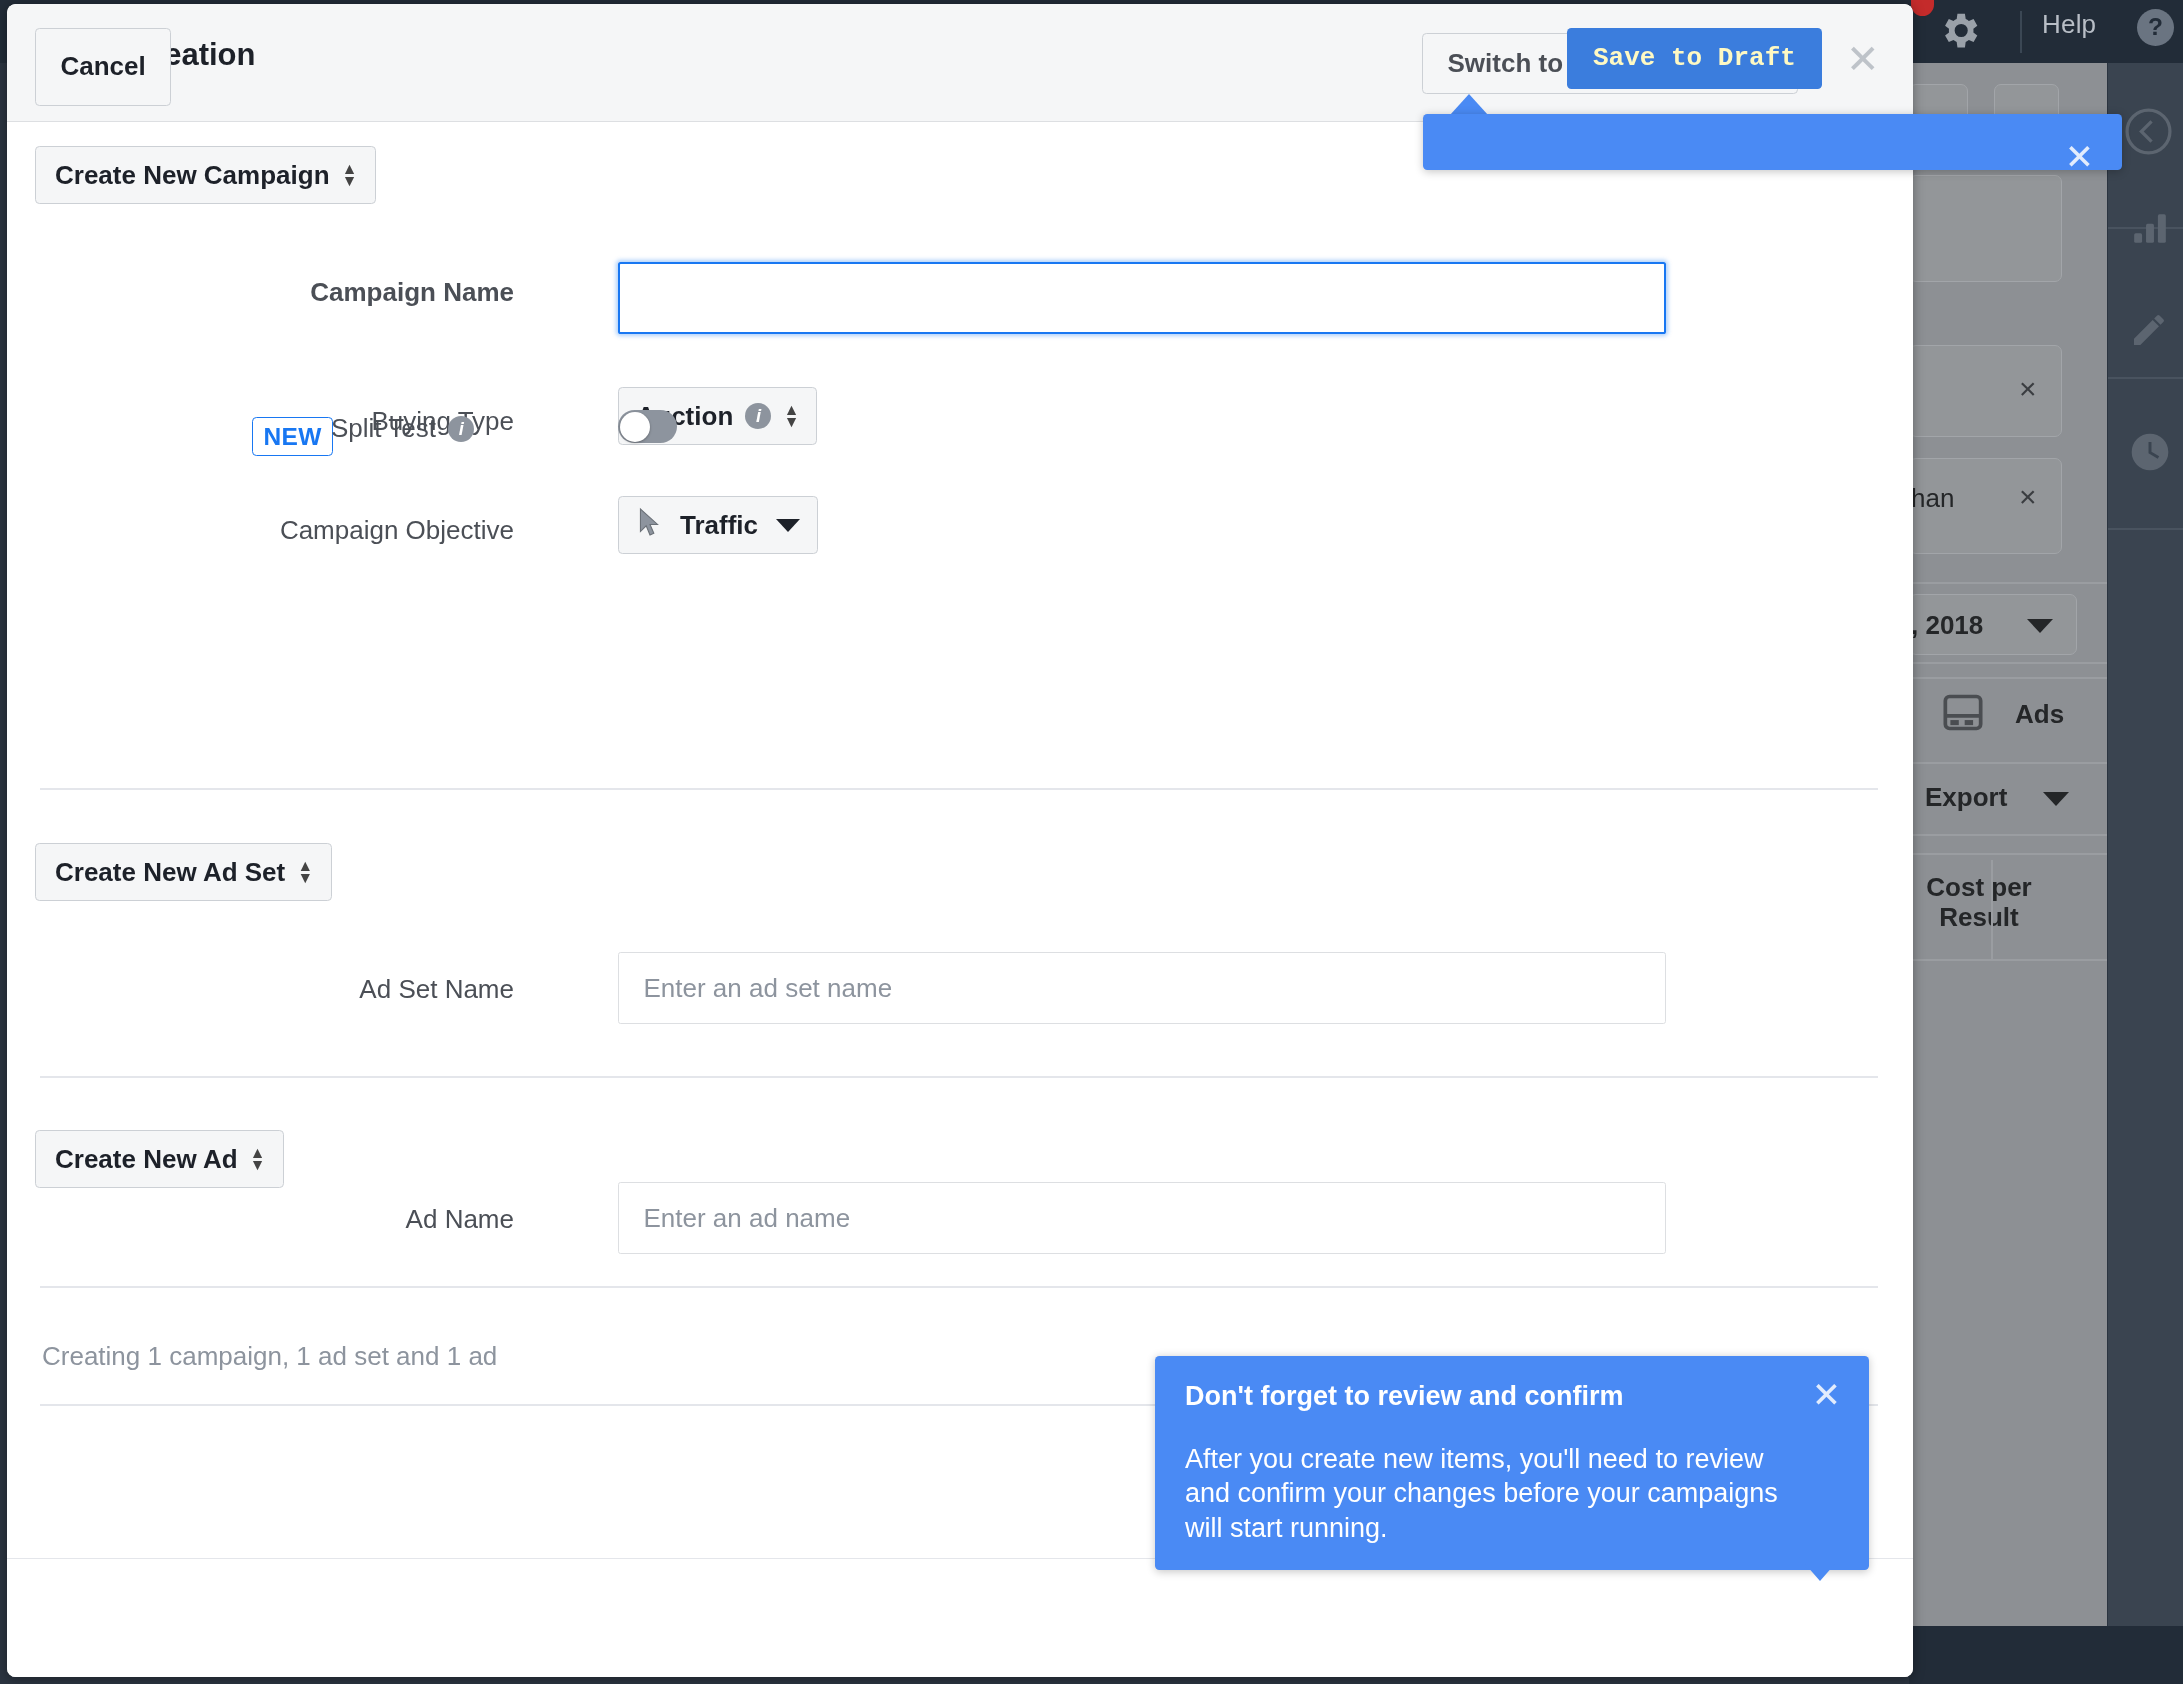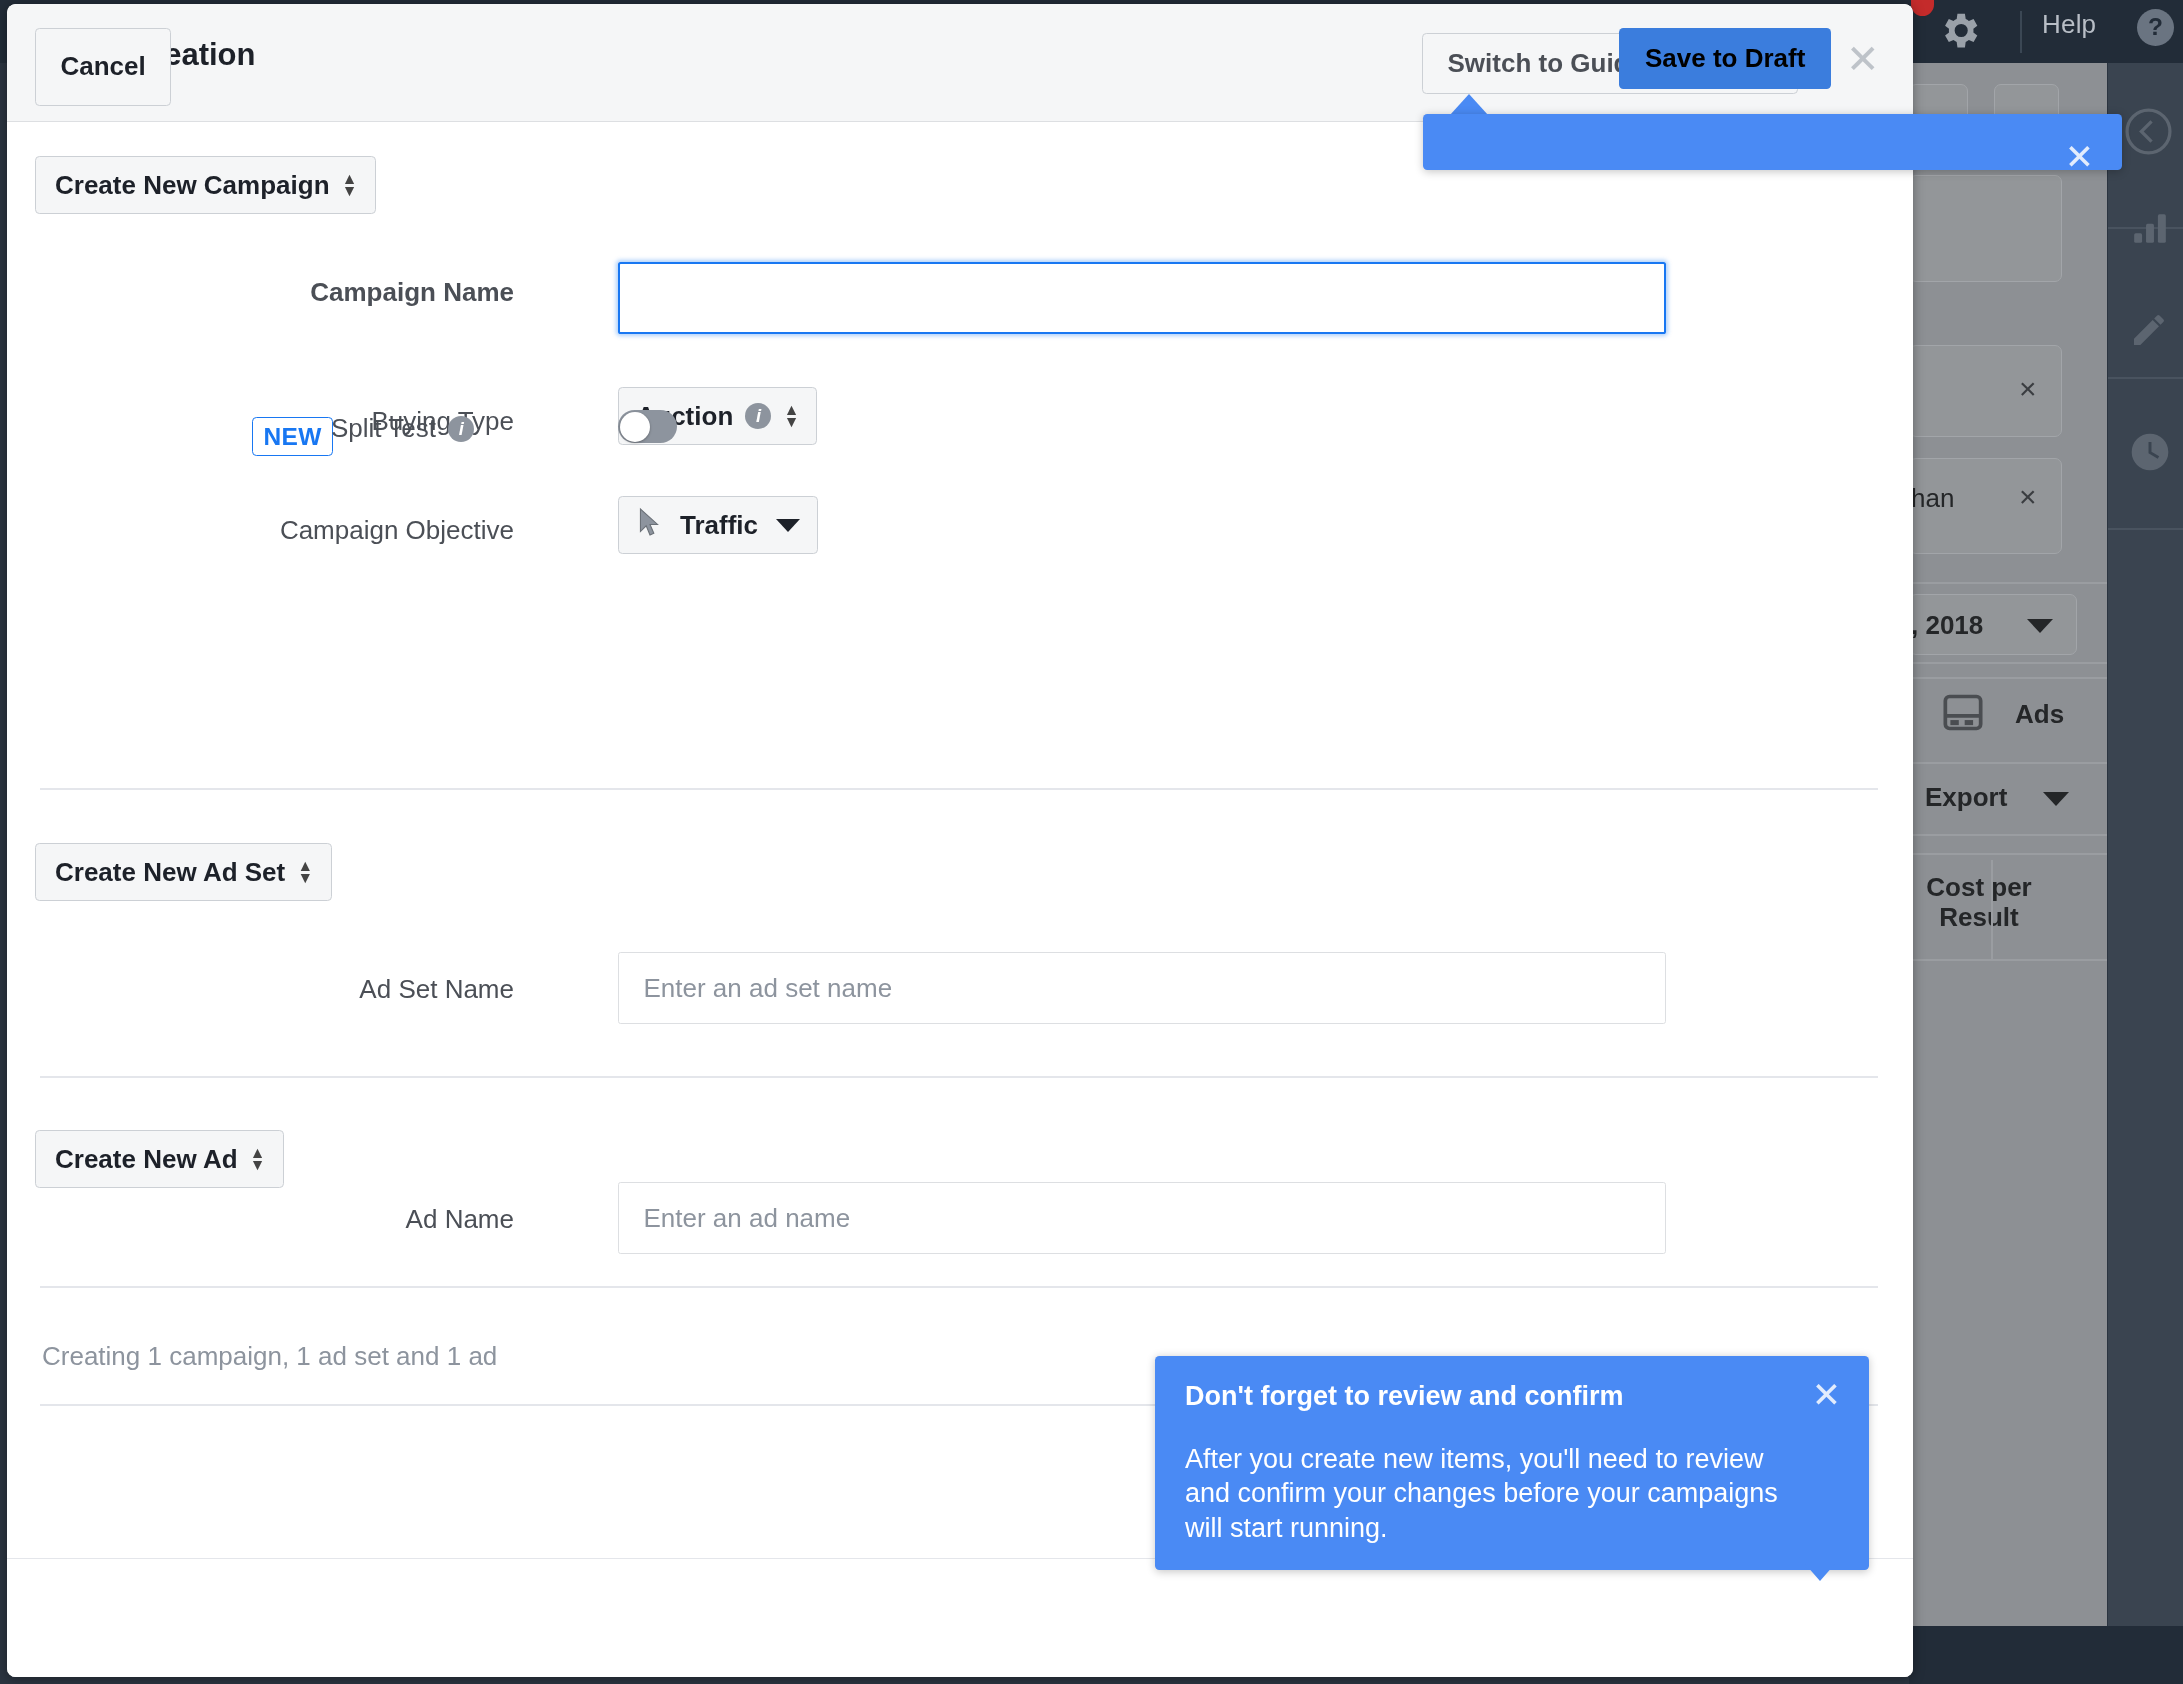--- a/index.html
+++ b/index.html
@@ -204,25 +204,25 @@
     background: #fff; border-top: 1.7px solid #e4e6eb; border-radius: 0 0 8.7px 8.7px;
   }
   .btn-cancel {
     position: absolute; left: 28px; top: 23.6px;
     height: 78px; padding: 0 24.5px;
     background: #f5f6f7; border: 1.7px solid #ccd0d5; border-radius: 4.4px;
     font-size: 26px; font-weight: bold; color: #1d2129; cursor: pointer;
     font-family: "Liberation Sans", sans-serif;
   }
   .btn-save {
-    position: absolute; left: 1612px; top: 23.6px;
+    position: absolute; left: 1560px; top: 23.6px;
     height: 61px; padding: 0 26px;
     background: #3b7ddd; border: none; border-radius: 4.4px;
-    font-size: 26px; font-weight: bold; color: #000000; cursor: pointer;
-    font-family: Liberation Sans, sans-serif;
+    font-size: 26px; font-weight: bold; color: #fef9c3; cursor: pointer;
+    font-family: Liberation Mono, monospace;
   }
 
   
   .tooltip {
     position: absolute; background: #4a8af4; color: #fff;
     border-radius: 4.4px; box-shadow: 0 1.7px 8.7px rgba(0,0,0,.22);
   }
   .tt-close {
     position: absolute; font-size: 35px; line-height: 1; color: #e2ecfd;
     cursor: pointer; font-weight: 400;
@@ -339,21 +339,21 @@
 
 <div id="dialog">
 
   <div class="dlg-header"></div>
   <div class="dlg-title">Quick Creation</div>
   <button class="btn-switch">Switch to Guided Creation</button>
   <div class="dlg-close">✕</div>
 
   <div class="dlg-body">
 
-    <div class="sel-btn" style="left:28px; top:34px;">
+    <div class="sel-btn" style="left:28px; top:24px;">
       <span>Create New Campaign</span>
       <span class="updown">
           <span style="display:block;font-size:15.7px;line-height:12.2px;">▲</span>
           <span style="display:block;font-size:15.7px;line-height:12.2px;">▼</span>
         </span>
     </div>
 
     <div class="field-label" style="left:175px; top:155px; width:332px;font-weight:bold;">Campaign Name</div>
     <input class="text-input focused" style="left: 611px; top: 140px;" value="" placeholder="">
 

